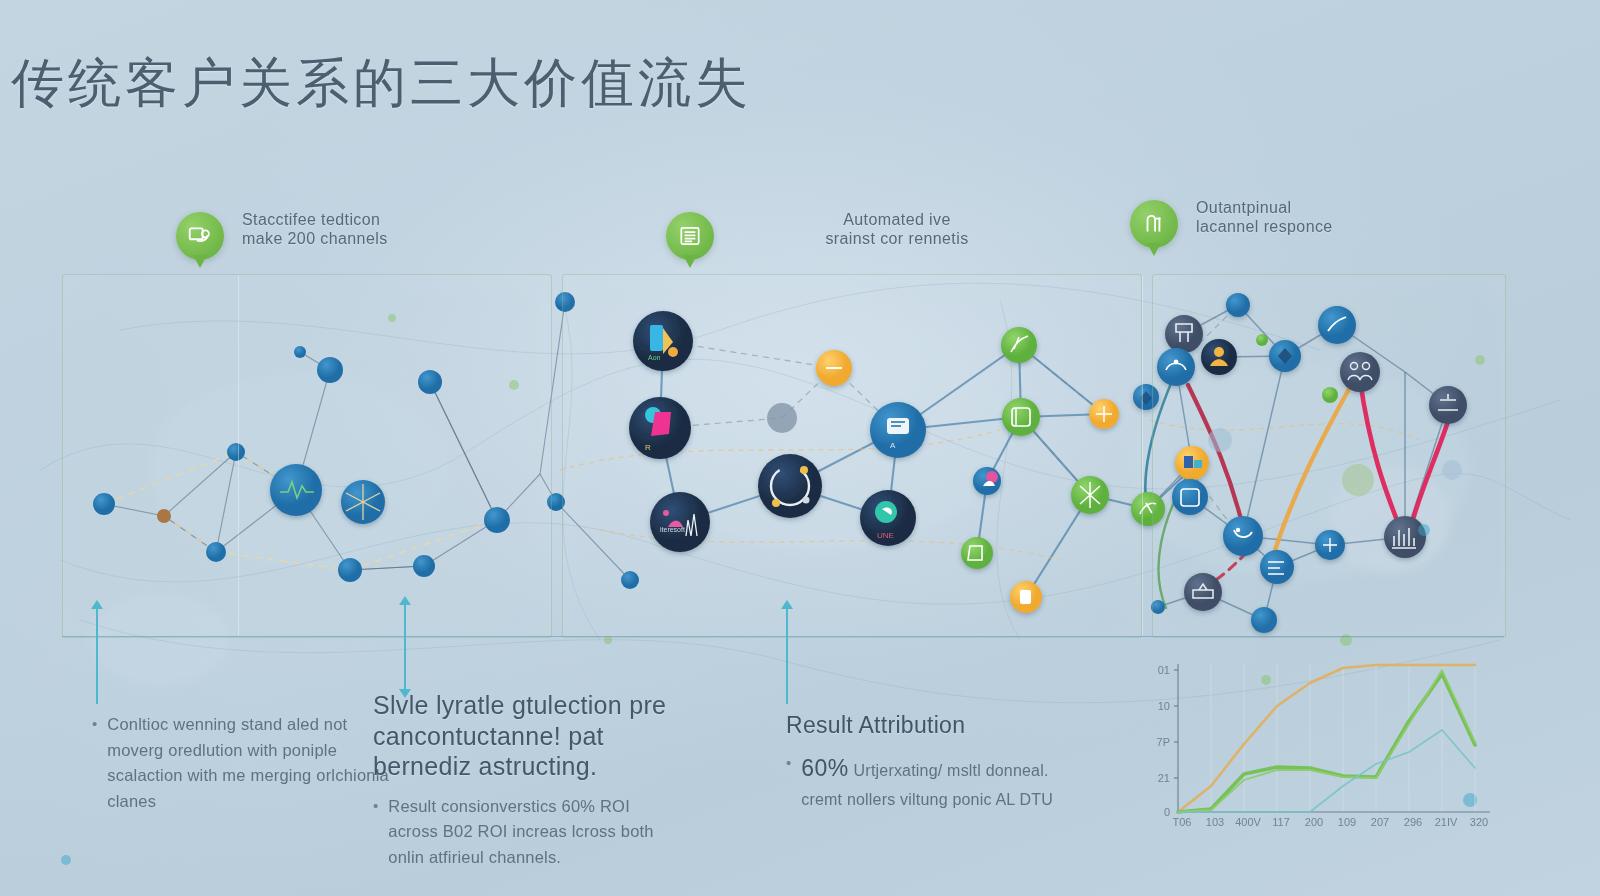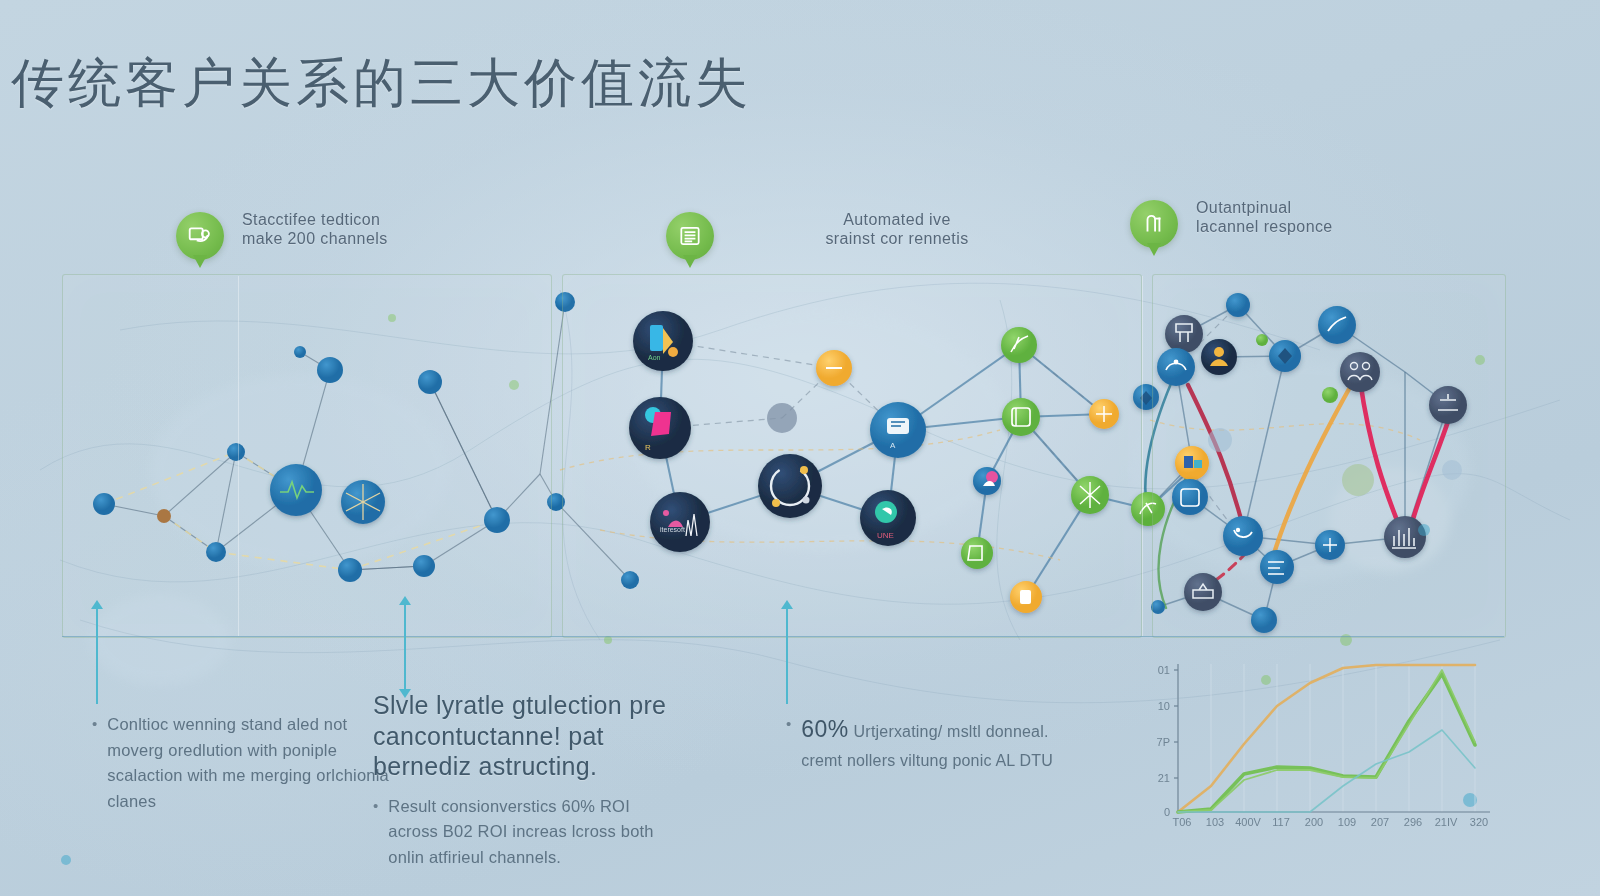--- a/index.html
+++ b/index.html
@@ -529,20 +529,21 @@
 
   <div class="blk" id="blk2">
     <h3>Slvle lyratle gtulection pre cancontuctanne! pat bernediz astructing.</h3>
     <div class="bullet">
       <span class="dot">•</span>
       <p>Result consionverstics 60% ROI across B02 ROI increas lcross both onlin atfirieul channels.</p>
     </div>
   </div>
 
   <div class="blk" id="blk3">
+    <h3>Result Attribution</h3>
     <div class="bullet">
       <span class="dot">•</span>
       <p><span class="big">60%</span> <span class="rest">Urtjerxating/ msltl donneal. cremt nollers viltung ponic AL DTU</span></p>
     </div>
   </div>
 
   <div id="chart">
     <svg viewBox="0 0 370 196" width="370" height="196">
       <g stroke="#cfdde8" stroke-width="1" opacity=".75">
         <line x1="40" y1="14" x2="40" y2="162"></line>

